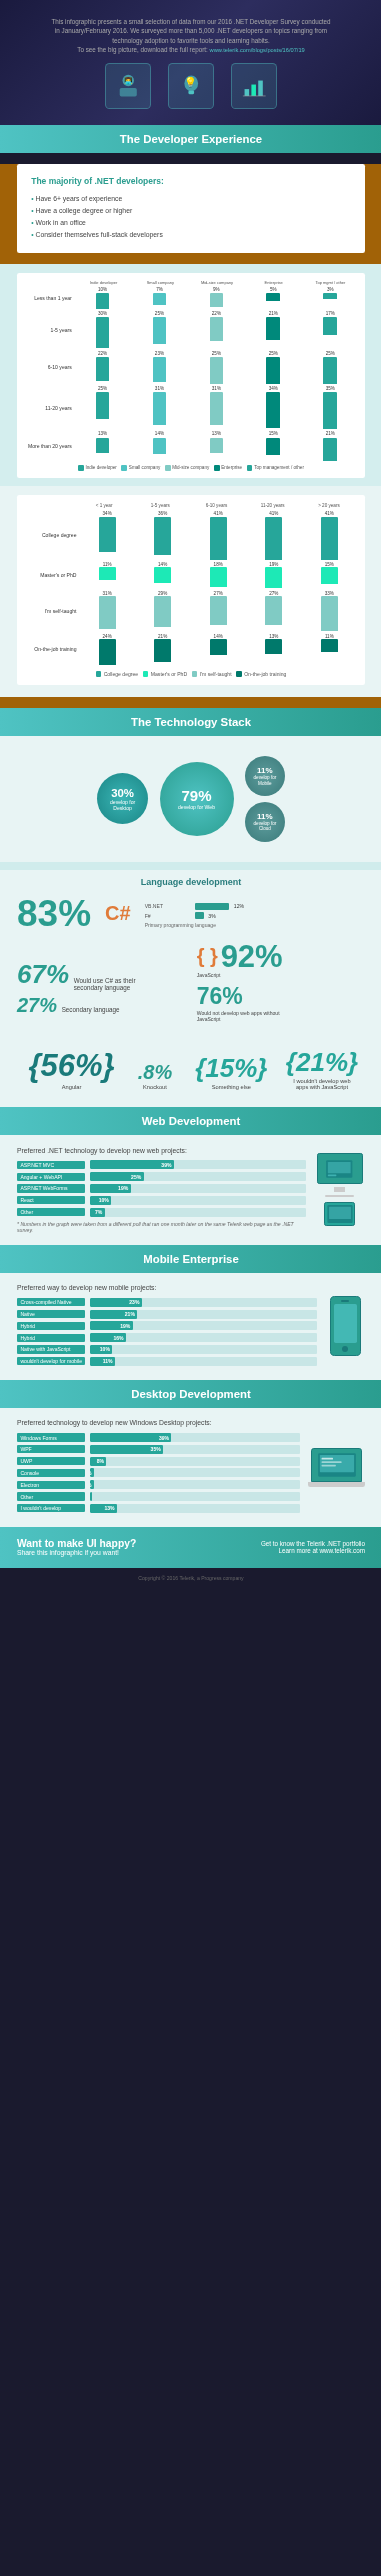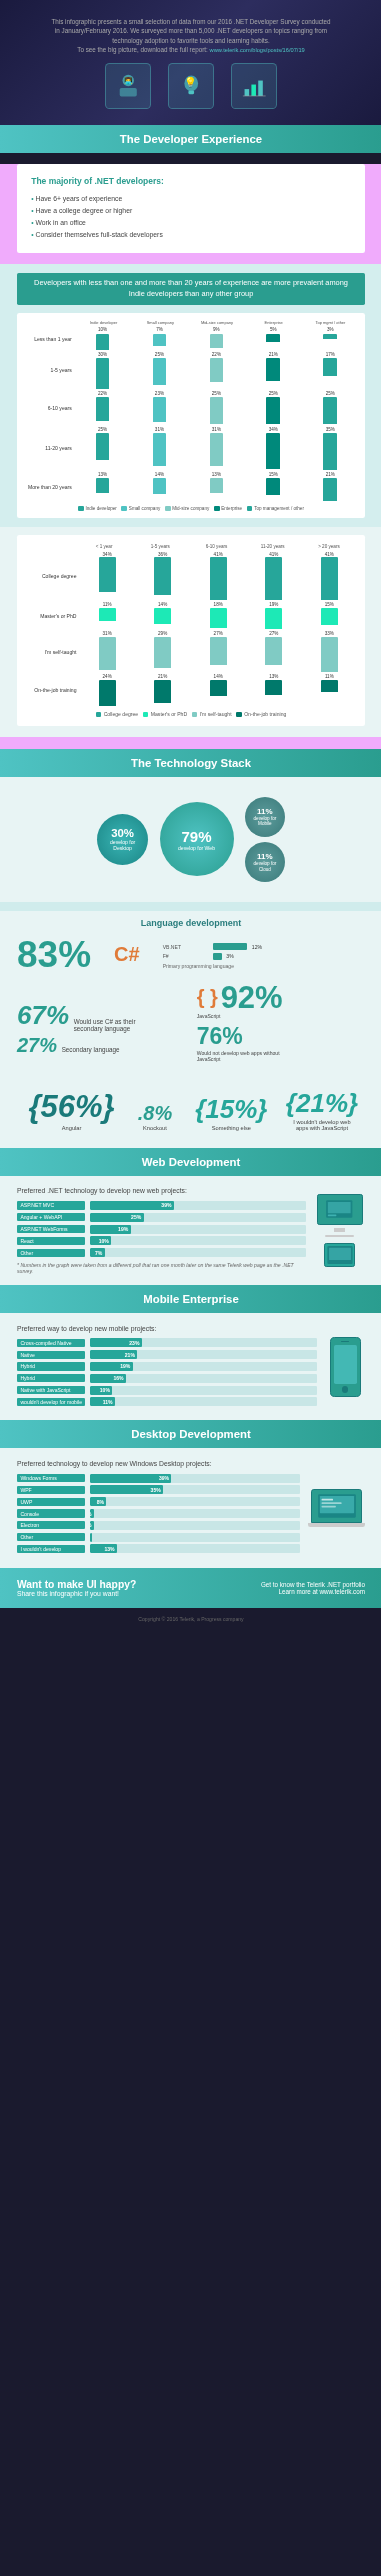--- a/index.html
+++ b/index.html
@@ -62,21 +62,21 @@
       text-align: center;
     }
     .section-header h2 {
       color: white;
       font-size: 11.4px;
       font-weight: bold;
     }
 
     
     .dev-exp-section {
-      background: #f0abfc;
+      background: #a16207;
       padding: 0 0 11.4px;
     }
     .majority-box {
       background: white;
       margin: 11.4px 17px;
       padding: 11.4px 14.2px;
       border-radius: 2.3px;
     }
     .majority-title {
       color: #2a9d8f;
@@ -415,21 +415,20 @@
     <div class="majority-title">The majority of .NET developers:</div>
     <ul class="majority-list">
       <li>Have 6+ years of experience</li>
       <li>Have a college degree or higher</li>
       <li>Work in an office</li>
       <li>Consider themselves full-stack developers</li>
     </ul>
   </div>
 
   <div class="exp-chart-section">
-    <div class="exp-chart-title">Developers with less than one and more than 20 years of experience are more prevalent among Indie developers than any other group</div>
 
     <div style="background:white; padding:6.8px; border-radius:2.3px;">
 
       <div style="display:flex; margin-left:52px; margin-bottom:2.3px; gap:1.1px;">
         <div style="flex:1; font-size:4px; color:#555; text-align:center;">Indie developer</div>
         <div style="flex:1; font-size:4px; color:#555; text-align:center;">Small company</div>
         <div style="flex:1; font-size:4px; color:#555; text-align:center;">Mid-size company</div>
         <div style="flex:1; font-size:4px; color:#555; text-align:center;">Enterprise</div>
         <div style="flex:1; font-size:4px; color:#555; text-align:center;">Top mgmt / other</div>
       </div>
@@ -758,21 +757,21 @@
         <div class="bubble-label" style="font-size:4.6px;">develop for<br>Cloud</div>
       </div>
     </div>
   </div>
 </div>
 
 <div style="background:#d0ecec; padding:8.5px 0 0;">
   <div style="background:#e8f4f4; padding:6.8px 17px 11.4px;">
     <div class="lang-title">Language development</div>
 
-    <div style="display:flex; align-items:center; gap:23px; margin-bottom:8.5px;">
+    <div style="display:flex; align-items:center; gap:14px; margin-bottom:8.5px;">
       <div>
         <span style="font-size:37px; font-weight:bold; color:#2a9d8f; line-height:1;">83%</span>
       </div>
 
       <div style="font-size:20px; color:#e07b39; font-weight:bold;">C#</div>
       <div style="flex:1;">
 
         <div class="lang-bar-row">
           <span class="lang-bar-label">VB.NET</span>
           <div class="lang-bar-fill" style="width:34px;"></div>

